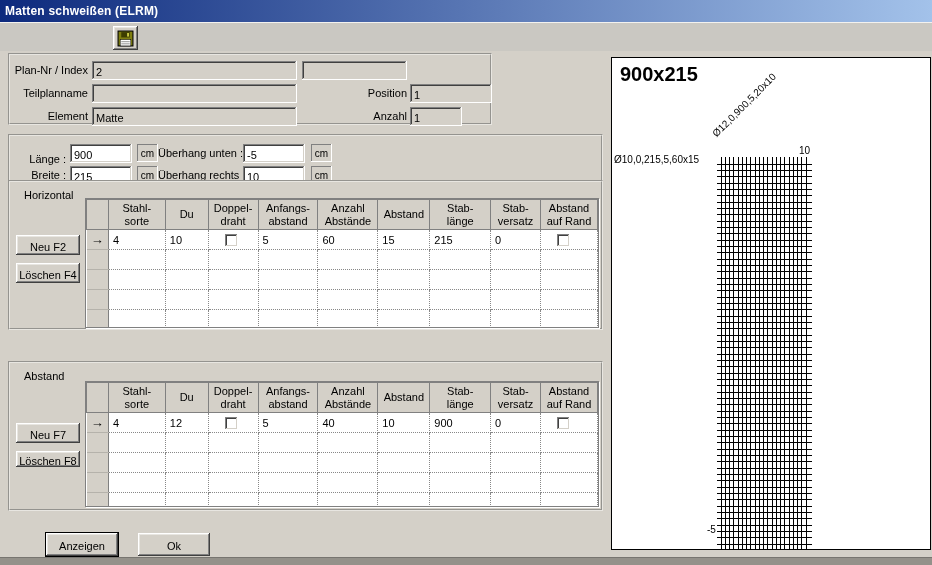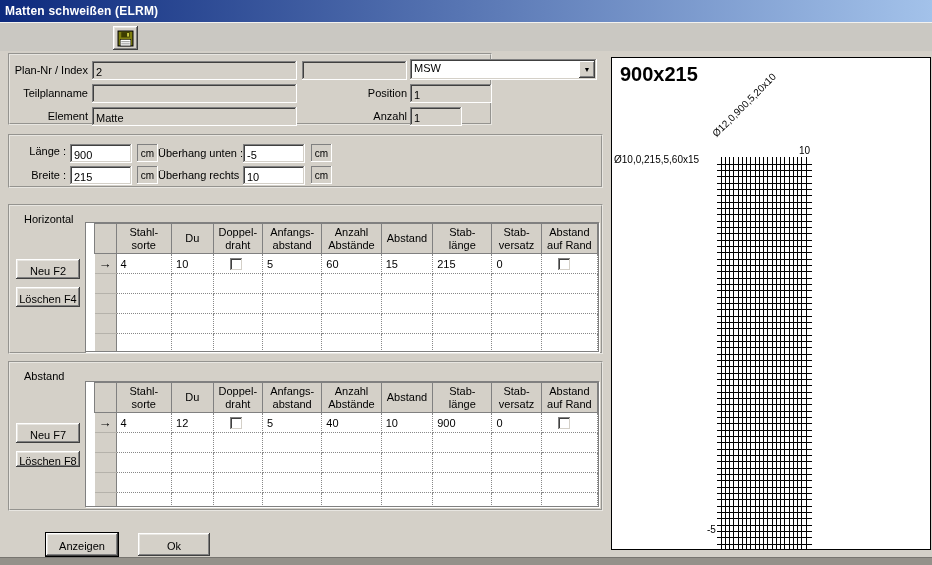--- a/index.html
+++ b/index.html
@@ -50,21 +50,21 @@
 
   
   .btn { position:absolute; background:#d4d0c8; font:11px "Liberation Sans",sans-serif;
     box-shadow:inset -1px -1px #404040, inset 1px 1px #fff,
     inset -2px -2px #808080, inset 2px 2px #e8e6e1;
     border:none; cursor:pointer; text-align:center; padding-top:3px; }
   .btn.default { outline:1px solid #000; outline-offset:0; }
 
   
   .gridwrap { position:absolute; overflow:hidden; background:#fff;
-    border:1px solid #808080; box-shadow:1px 1px 0 #fff;padding-left:8px; }
+    border:1px solid #808080; box-shadow:1px 1px 0 #fff; }
   table.grid { border-collapse:collapse; table-layout:fixed; }
   table.grid th { background:#d4d0c8; font-weight:normal; font-size:11px;
     border:1px solid #808080; height:30px; white-space:pre-line; line-height:13px;
     padding:0 1px; }
   table.grid td { height:20px; font-size:11px; padding:1px 0 0 4px;
     border-right:1px dotted #888; border-bottom:1px dotted #888;
     background:#fff; overflow:hidden; }
   table.grid td.sel { background:#d4d0c8; border-right:1px solid #808080;
     border-bottom:1px solid #b5b2ab; text-align:center; padding:0; }
   .arrow { font-weight:bold; font-size:13px; line-height:13px; }
@@ -102,55 +102,51 @@
       <rect x="4" y="10.5" width="8" height="1" fill="#9a9a9a"></rect>
       <rect x="4" y="12.5" width="8" height="1" fill="#9a9a9a"></rect>
     </svg>
   </div>
 </div>
 
 <div class="abs groupbox" style="left:8px; top:53px; width:484px; height:72px;">
   <div class="lbl" style="left:4px; top:9px; width:74px;">Plan-Nr / Index</div>
   <input class="fld sunken" style="left: 82px; top: 6px; width: 205px;" readonly="" value="2">
   <input class="fld sunken" style="left: 292px; top: 6px; width: 105px;" readonly="" value="">
-  <div class="combo" style="left:400px; top:4px; width:187px; height:21px;">
-    <span class="val">MSW</span>
-    <span class="drop">▼</span>
-  </div>
 
   <div class="lbl" style="left:4px; top:32px; width:74px;">Teilplanname</div>
   <input class="fld sunken" style="left: 82px; top: 29px; width: 205px;" readonly="" value="">
   <div class="lbl" style="left:322px; top:32px; width:75px;">Position</div>
   <input class="fld sunken" style="left: 400px; top: 29px; width: 82px;" readonly="" value="1">
 
   <div class="lbl" style="left:4px; top:55px; width:74px;">Element</div>
   <input class="fld sunken" style="left: 82px; top: 52px; width: 205px;" readonly="" value="Matte">
   <div class="lbl" style="left:322px; top:55px; width:75px;">Anzahl</div>
   <input class="fld sunken" style="left: 400px; top: 52px; width: 52px;" readonly="" value="1">
 </div>
 
 <div class="abs groupbox" style="left:8px; top:134px; width:595px; height:54px;">
-  <div class="lbl" style="left:6px; top:9px; width:50px;">Länge :</div>
+  <div class="lbl" style="left:6px; top:17px; width:50px;">Länge :</div>
   <input class="fld white sunken" style="left: 60px; top: 8px; width: 62px;" value="900">
   <div class="unitbox" style="left:127px; top:8px;">cm</div>
 
   <div class="lbl" style="left:148px; top:11px; width:82px;">Überhang unten :</div>
   <input class="fld white sunken" style="left: 233px; top: 8px; width: 62px;" value="-5">
   <div class="unitbox" style="left:301px; top:8px;">cm</div>
 
   <div class="lbl" style="left:6px; top:33px; width:50px;">Breite :</div>
   <input class="fld white sunken" style="left: 60px; top: 30px; width: 62px;" value="215">
   <div class="unitbox" style="left:127px; top:30px;">cm</div>
 
   <div class="lbl" style="left:148px; top:33px; width:82px;">Überhang rechts :</div>
   <input class="fld white sunken" style="left: 233px; top: 30px; width: 62px;" value="10">
   <div class="unitbox" style="left:301px; top:30px;">cm</div>
 </div>
 
-<div class="abs groupbox" style="left:8px; top:204px; width:595px; height:150px;">
+<div class="abs groupbox" style="left:8px; top:180px; width:595px; height:150px;">
   <div class="lbl-left" style="left:14px; top:7px;">Horizontal</div>
   <button class="btn" style="left:6px; top:53px; width:64px; height:20px;">Neu F2</button>
   <button class="btn" style="left:6px; top:81px; width:64px; height:20px;">Löschen F4</button>
   <div class="gridwrap" style="left:75px; top:16px; width:514px; height:130px;">
     <table class="grid">
         <tbody>
           <tr>
             <th style="width:22px"></th>
             <th style="width:57px">Stahl-
 sorte</th>

